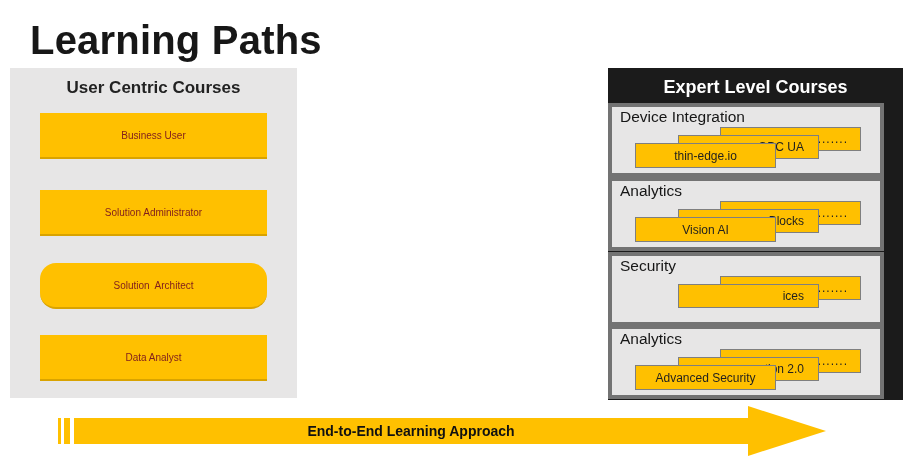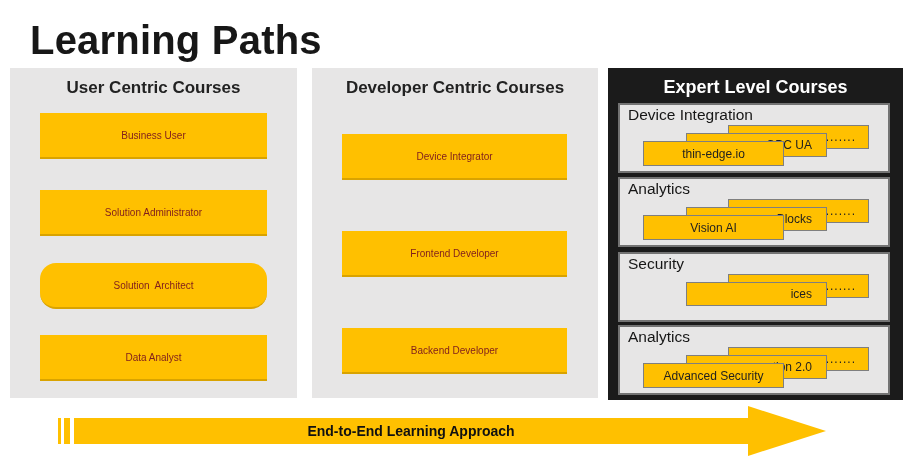--- a/index.html
+++ b/index.html
@@ -46,22 +46,22 @@
   
   .col-expert{
     position:absolute;left:608px;top:68px;width:295px;height:332px;
     background:var(--panel-black);
   }
   .expert-header{
     position:absolute;left:0;top:9px;width:100%;
     text-align:center;font-weight:bold;font-size:18px;color:#ffffff;
   }
   .group{
-    position:absolute;left:10px;width:268px;height:66px;
-    background:var(--panel-gray);border:2px solid #737373;
+    position:absolute;left:0;width:268px;height:66px;
+    background:var(--panel-gray);border:4px solid #737373;
     box-sizing:content-box;
   }
   .g0{top:35px;} .g1{top:109px;} .g2{top:184px;} .g3{top:257px;}
   .group-label{
     position:absolute;left:8px;top:1px;
     font-size:15.5px;font-weight:400;color:#161616;
   }
   .card{
     position:absolute;width:141px;height:24px;
     background:var(--gold);border:1px solid var(--card-border);
@@ -104,32 +104,20 @@
       <span>Solution Administrator</span>
     </div>
     <div class="course u2">
       <span>Solution  Architect</span>
     </div>
     <div class="course u3">
       <span>Data Analyst</span>
     </div>
   </section>
 
-  <section class="col col-dev">
-    <div class="col-header">Developer Centric Courses</div>
-    <div class="course d0">
-      <span>Device Integrator</span>
-    </div>
-    <div class="course d1">
-      <span>Frontend Developer</span>
-    </div>
-    <div class="course d2">
-      <span>Backend Developer</span>
-    </div>
-  </section>
 
   <section class="col-expert">
     <div class="expert-header">Expert Level Courses</div>
 
     <div class="group g0">
       <div class="group-label">Device Integration</div>
       <div class="card back">
         <span>........</span>
       </div>
       <div class="card mid">

